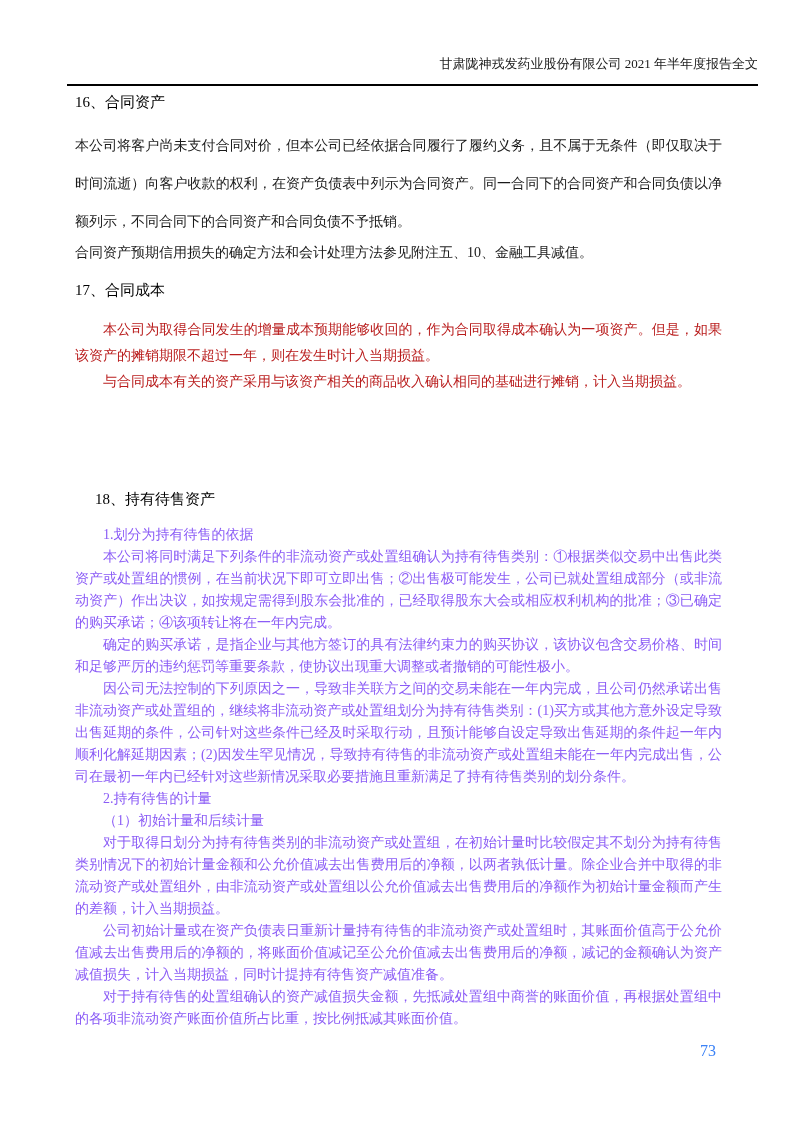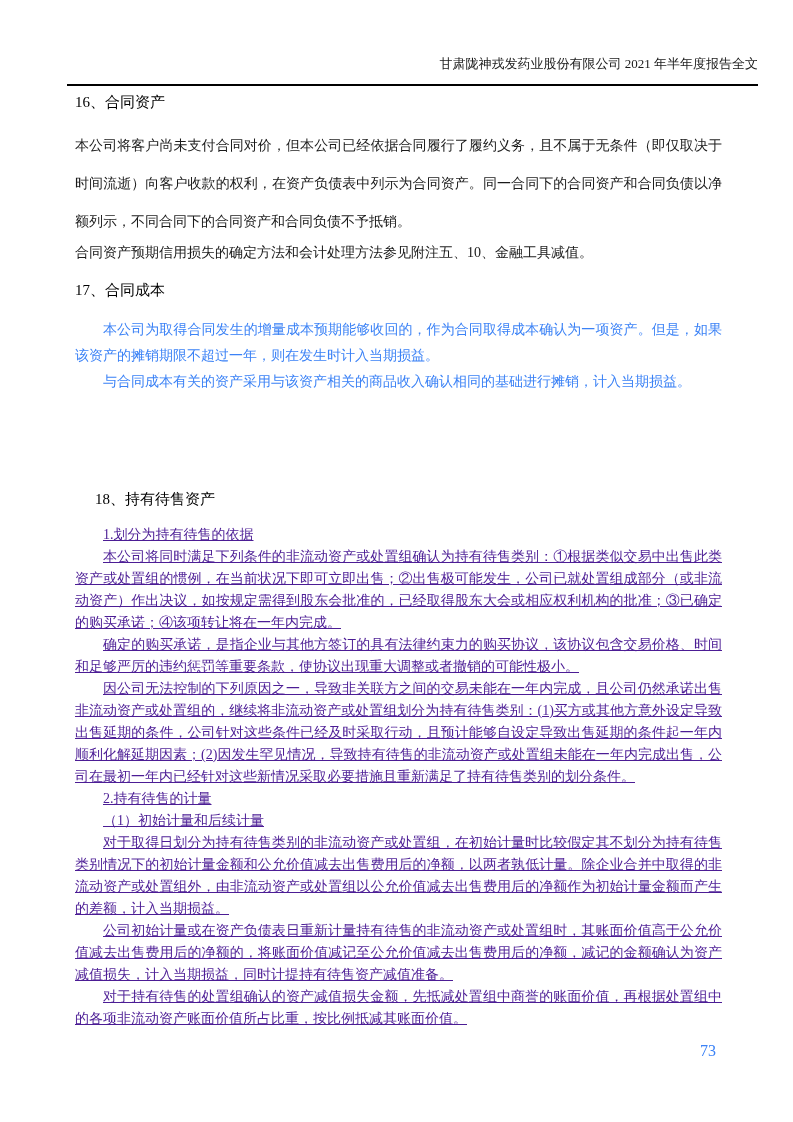--- a/index.html
+++ b/index.html
@@ -60,36 +60,35 @@
     left: 75px;
     top: 317px;
     width: 647px;
   }
   .body17 p {
     margin: 0;
     font-size: 14px;
     line-height: 26px;
     text-align: justify;
     text-indent: 2em;
-    color: #3b82f6;
+    color: #b91c1c;
   }
   .body18 {
     position: absolute;
     left: 75px;
     top: 524px;
     width: 647px;
   }
   .body18 p {
     margin: 0;
     font-size: 14px;
     line-height: 22px;
     text-align: justify;
     text-indent: 2em;
-    color: #4c1d95;
-    text-decoration: underline;
+    color: #8b5cf6;
   }
   .page-number {
     position: absolute;
     top: 1042px;
     left: 75px;
     width: 647px;
     text-align: right;
     padding-right: 6px;
     box-sizing: border-box;
     font-size: 16px;

